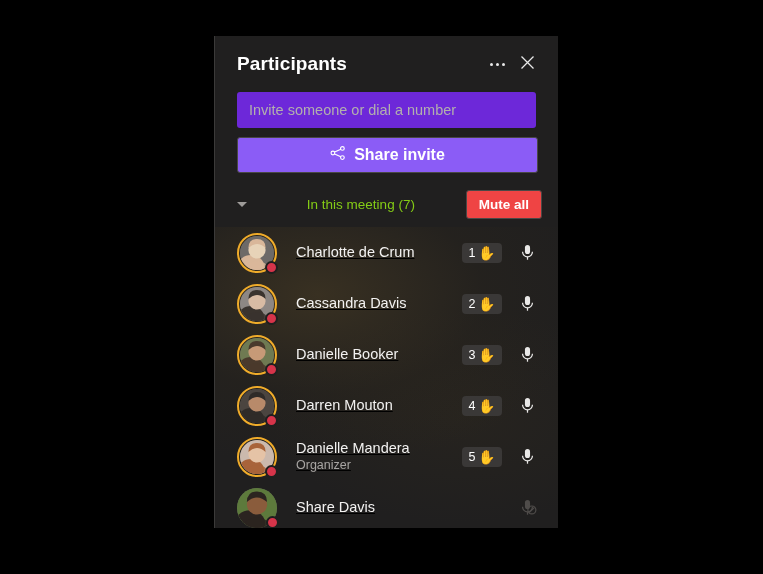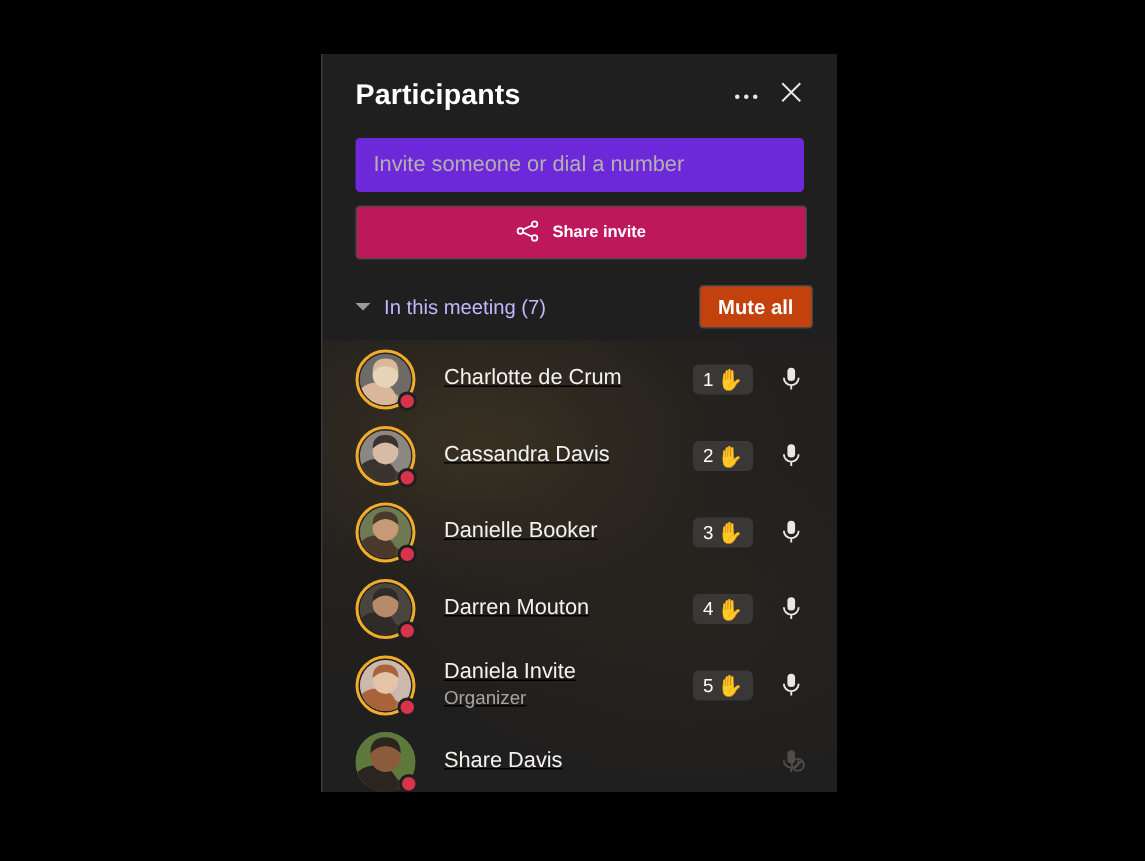--- a/index.html
+++ b/index.html
@@ -59,47 +59,47 @@
     padding:0 12px;
     box-sizing:border-box;
     outline:none;
   }
   .invite-input::placeholder{color:#b3b0ad;opacity:1;}
 
   
   .share-row{padding:9px 22px 0 22px;}
   .share-btn{
     width:100%;height:34px;
-    background:#be185d;
+    background:#8b5cf6;
     border:1px solid #4a4846;
     border-radius:3px;
     color:#ffffff;
-    font-size:11px;font-weight:bold;
+    font-size:16px;font-weight:bold;
     font-family:"Liberation Sans", sans-serif;
     display:flex;align-items:center;justify-content:center;gap:8px;
     cursor:pointer;
   }
 
   
   .section-head{
     display:flex;align-items:center;
     padding:14px 16px 0 22px;
     height:34px;box-sizing:content-box;
     position:relative;
   }
   .chev{
     width:0;height:0;
     border-left:5px solid transparent;
     border-right:5px solid transparent;
     border-top:5px solid #9e9b99;
     margin-right:9px;cursor:pointer;
   }
-  .section-label{color:#c4b5fd;font-size:13.5px;flex:1;}
+  .section-label{color:#84cc16;font-size:13.5px;flex:1;text-align:center;}
   .mute-all{
-    background:#c2410c;
+    background:#ef4444;
     border:1px solid #4a4846;
     border-radius:3px;
     color:#ffffff;
     font-size:13.5px;font-weight:bold;
     font-family:"Liberation Sans", sans-serif;
     padding:6px 12px;
     cursor:pointer;
   }
 
   
@@ -340,21 +340,21 @@
                 <rect width="34" height="34" fill="#cbb9ad"></rect>
                 <ellipse cx="11" cy="30" rx="13" ry="11" fill="#a8633a"></ellipse>
                 <circle cx="17" cy="14" r="8.6" fill="#e5c3a6"></circle>
                 <path d="M8.4 12 q8.6 -8 17.2 0 q0 -9 -8.6 -9 q-8.6 0 -8.6 9 Z" fill="#a8633a"></path>
                 <ellipse cx="17" cy="33" rx="11" ry="8" fill="#a8633a" opacity=".85"></ellipse>
               </svg>
             </span>
             <span class="presence"></span>
           </div>
           <div class="names">
-            <div class="pname">Daniela Invite</div>
+            <div class="pname">Danielle Mandera</div>
             <div class="prole">Organizer</div>
           </div>
           <div class="hand-badge">
             <span class="hand-num">5</span>
             <span class="hand-emoji">✋</span>
           </div>
           <div class="mic">
             <svg width="19" height="19" viewBox="0 0 20 20">
               <rect x="7.3" y="2.2" width="5.4" height="9.4" rx="2.7" fill="#e9e8e7"></rect>
               <path d="M4.8 9.3 a5.2 5.2 0 0 0 10.4 0" fill="none" stroke="#e9e8e7" stroke-width="1.3"></path>

